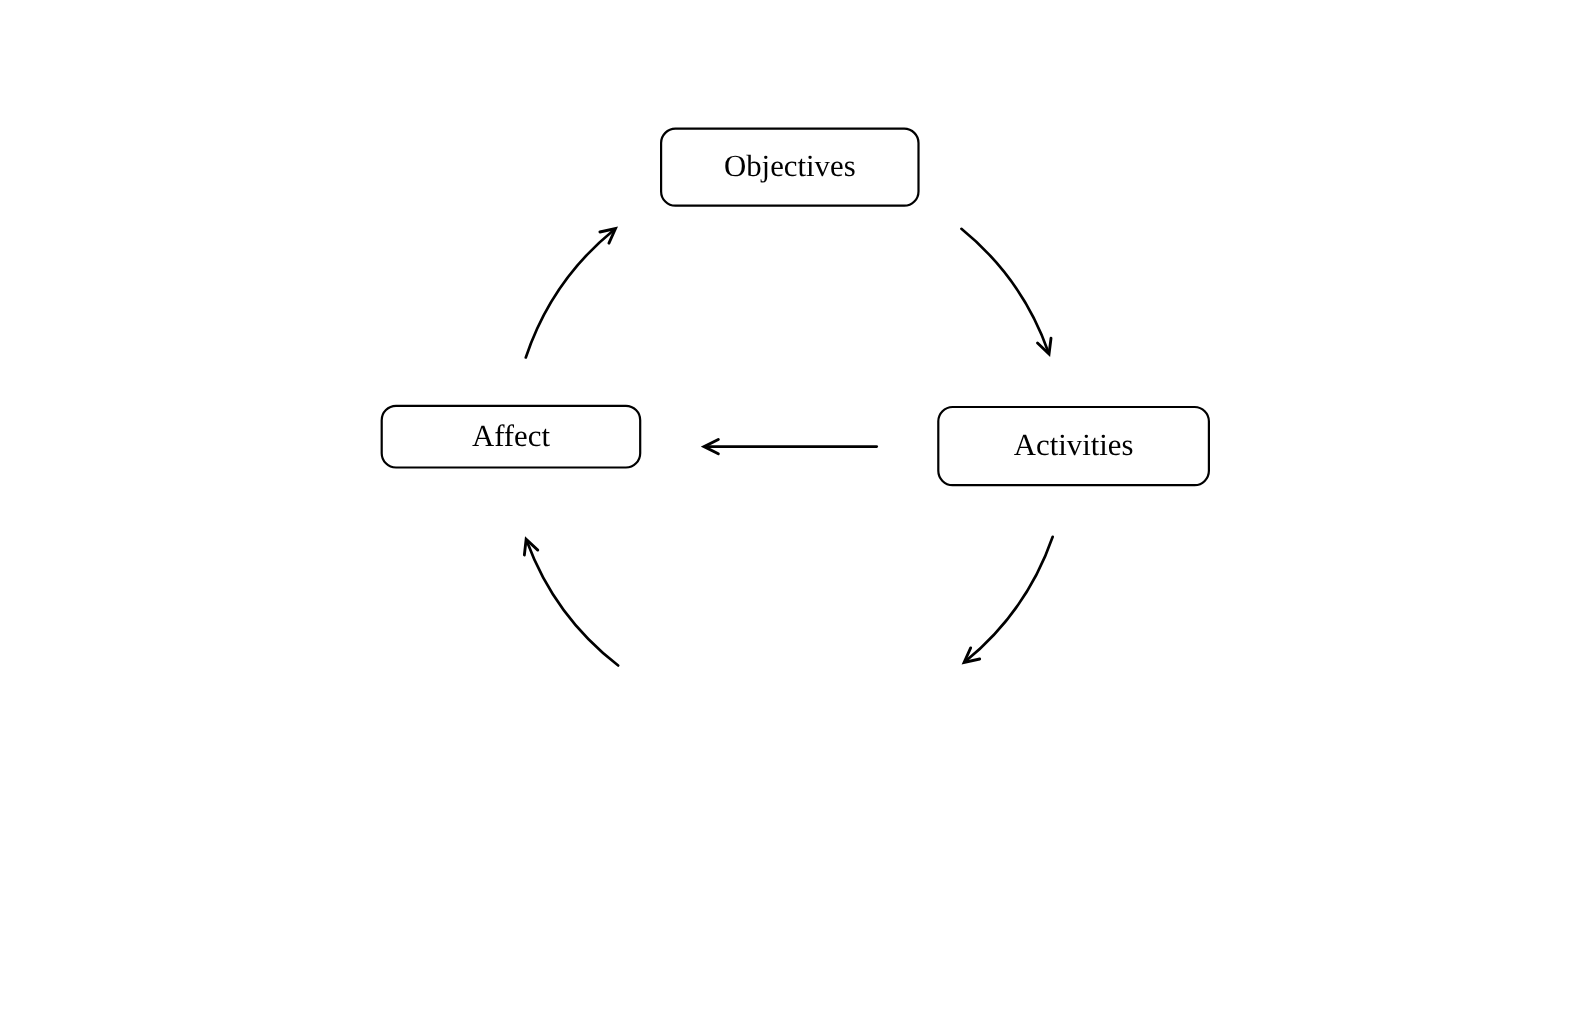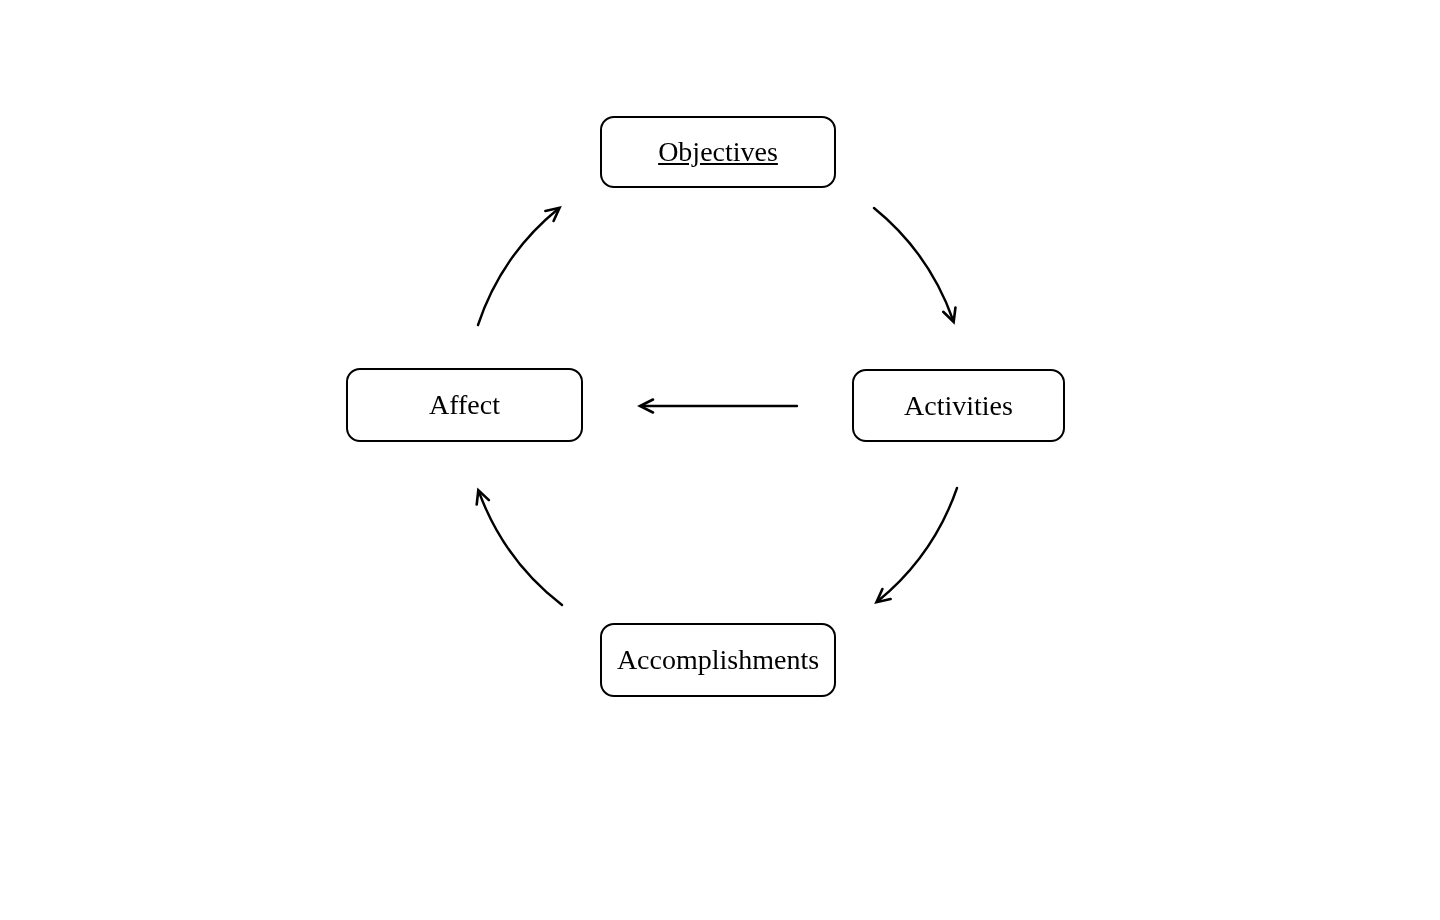--- a/index.html
+++ b/index.html
@@ -35,23 +35,23 @@
     display: flex;
     align-items: center;
     justify-content: center;
   }
   .node-label {
     font-size: 28px;
     line-height: 1;
     color: #000000;
     white-space: nowrap;
   }
-  .node-objectives      { left: 600px; top: 116px; width: 236px; height: 72px; text-decoration: underline; }
-  .node-activities      { left: 852px; top: 369px; width: 213px; height: 73px; }
-  .node-affect          { left: 346px; top: 368px; width: 237px; height: 74px; }
+  .node-objectives      { left: 600px; top: 116px; width: 236px; height: 72px; }
+  .node-activities      { left: 852px; top: 369px; width: 248px; height: 73px; }
+  .node-affect          { left: 346px; top: 368px; width: 237px; height: 58px; }
   .node-accomplishments { left: 600px; top: 623px; width: 236px; height: 74px; }
   .caption {
     position: absolute;
     left: 0;
     top: 733px;
     width: 1436px;
     text-align: center;
     font-size: 28px;
     line-height: 44px;
     color: #000000;
@@ -81,18 +81,15 @@
   </div>
 
   <div class="node node-activities">
     <span class="node-label">Activities</span>
   </div>
 
   <div class="node node-affect">
     <span class="node-label">Affect</span>
   </div>
 
-  <div class="node node-accomplishments">
-    <span class="node-label">Accomplishments</span>
-  </div>
 
 
 </div>
 
 </body></html>

